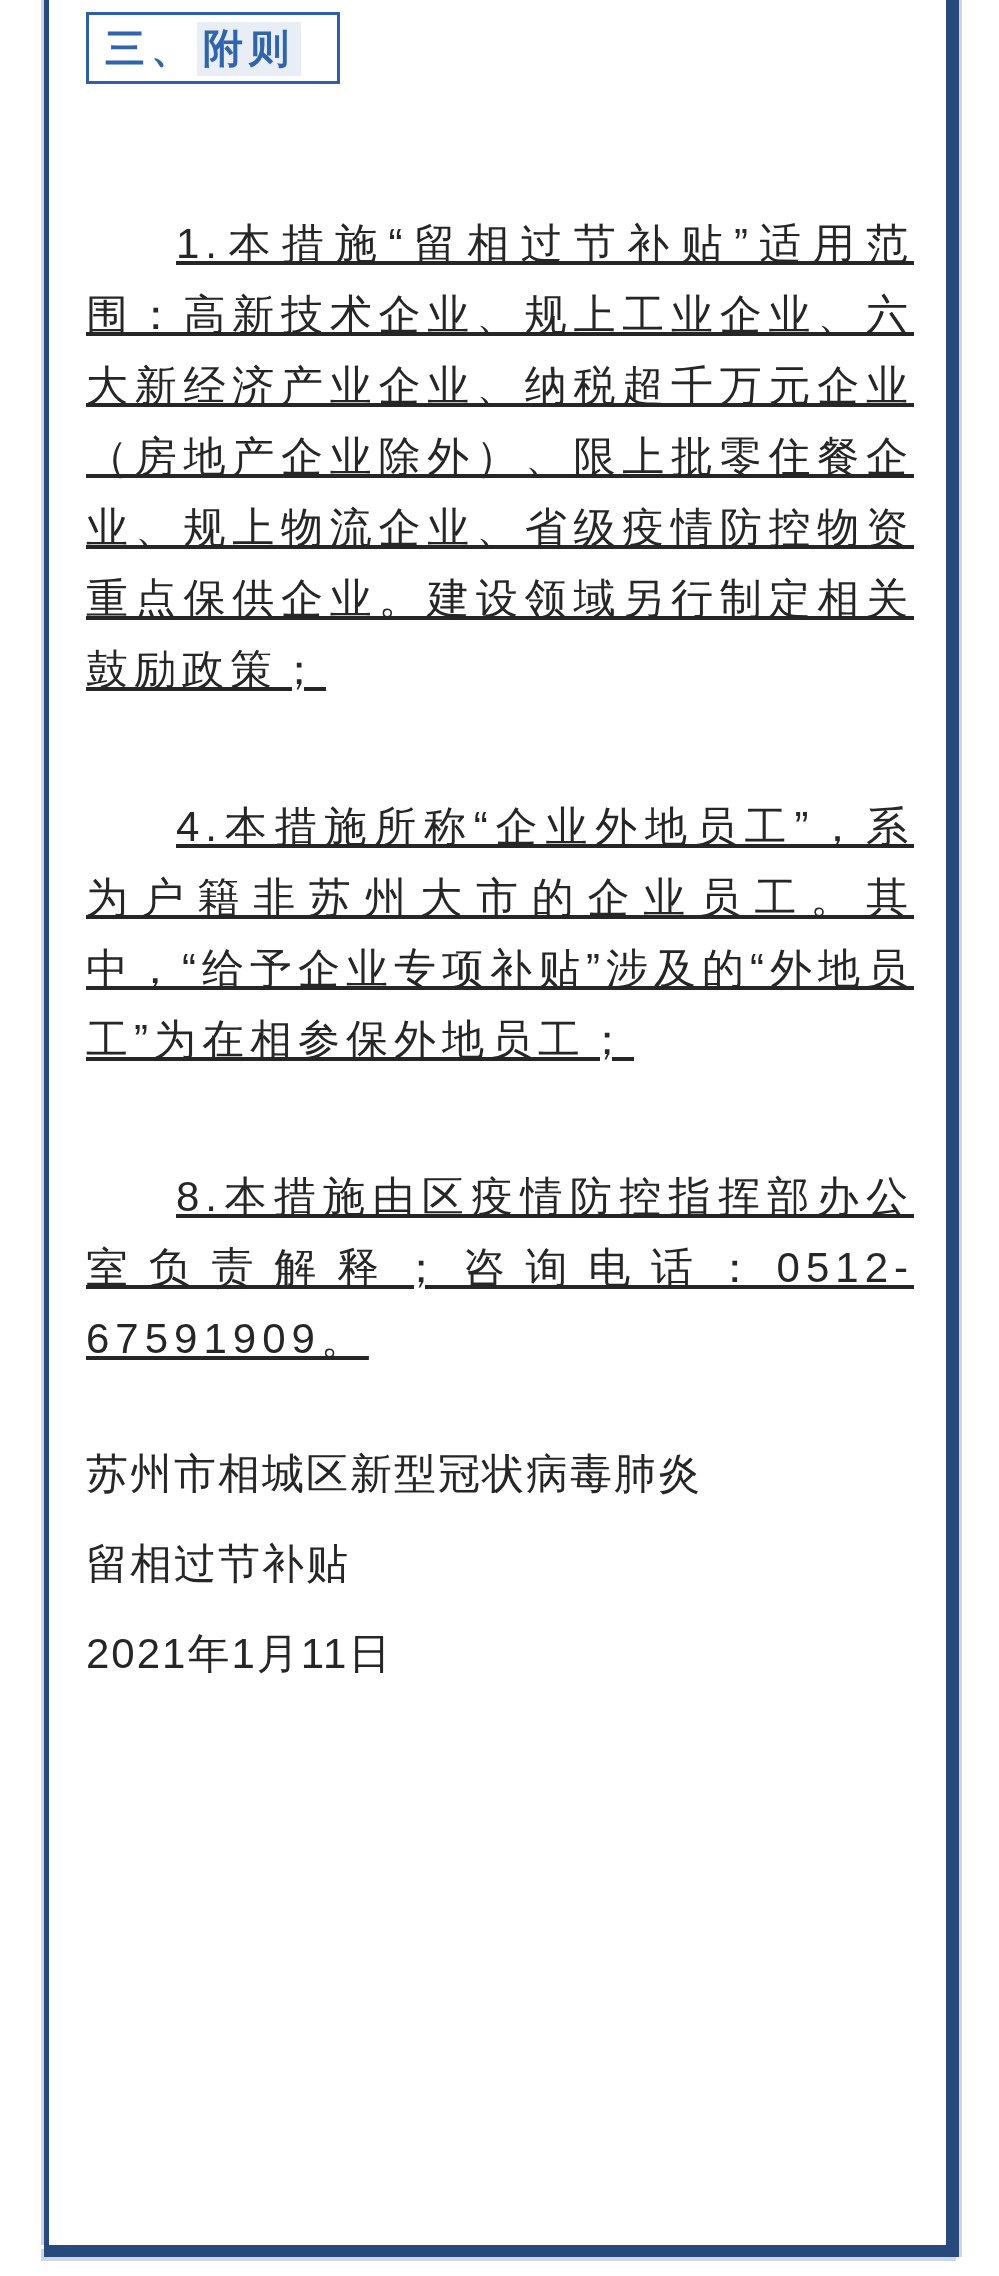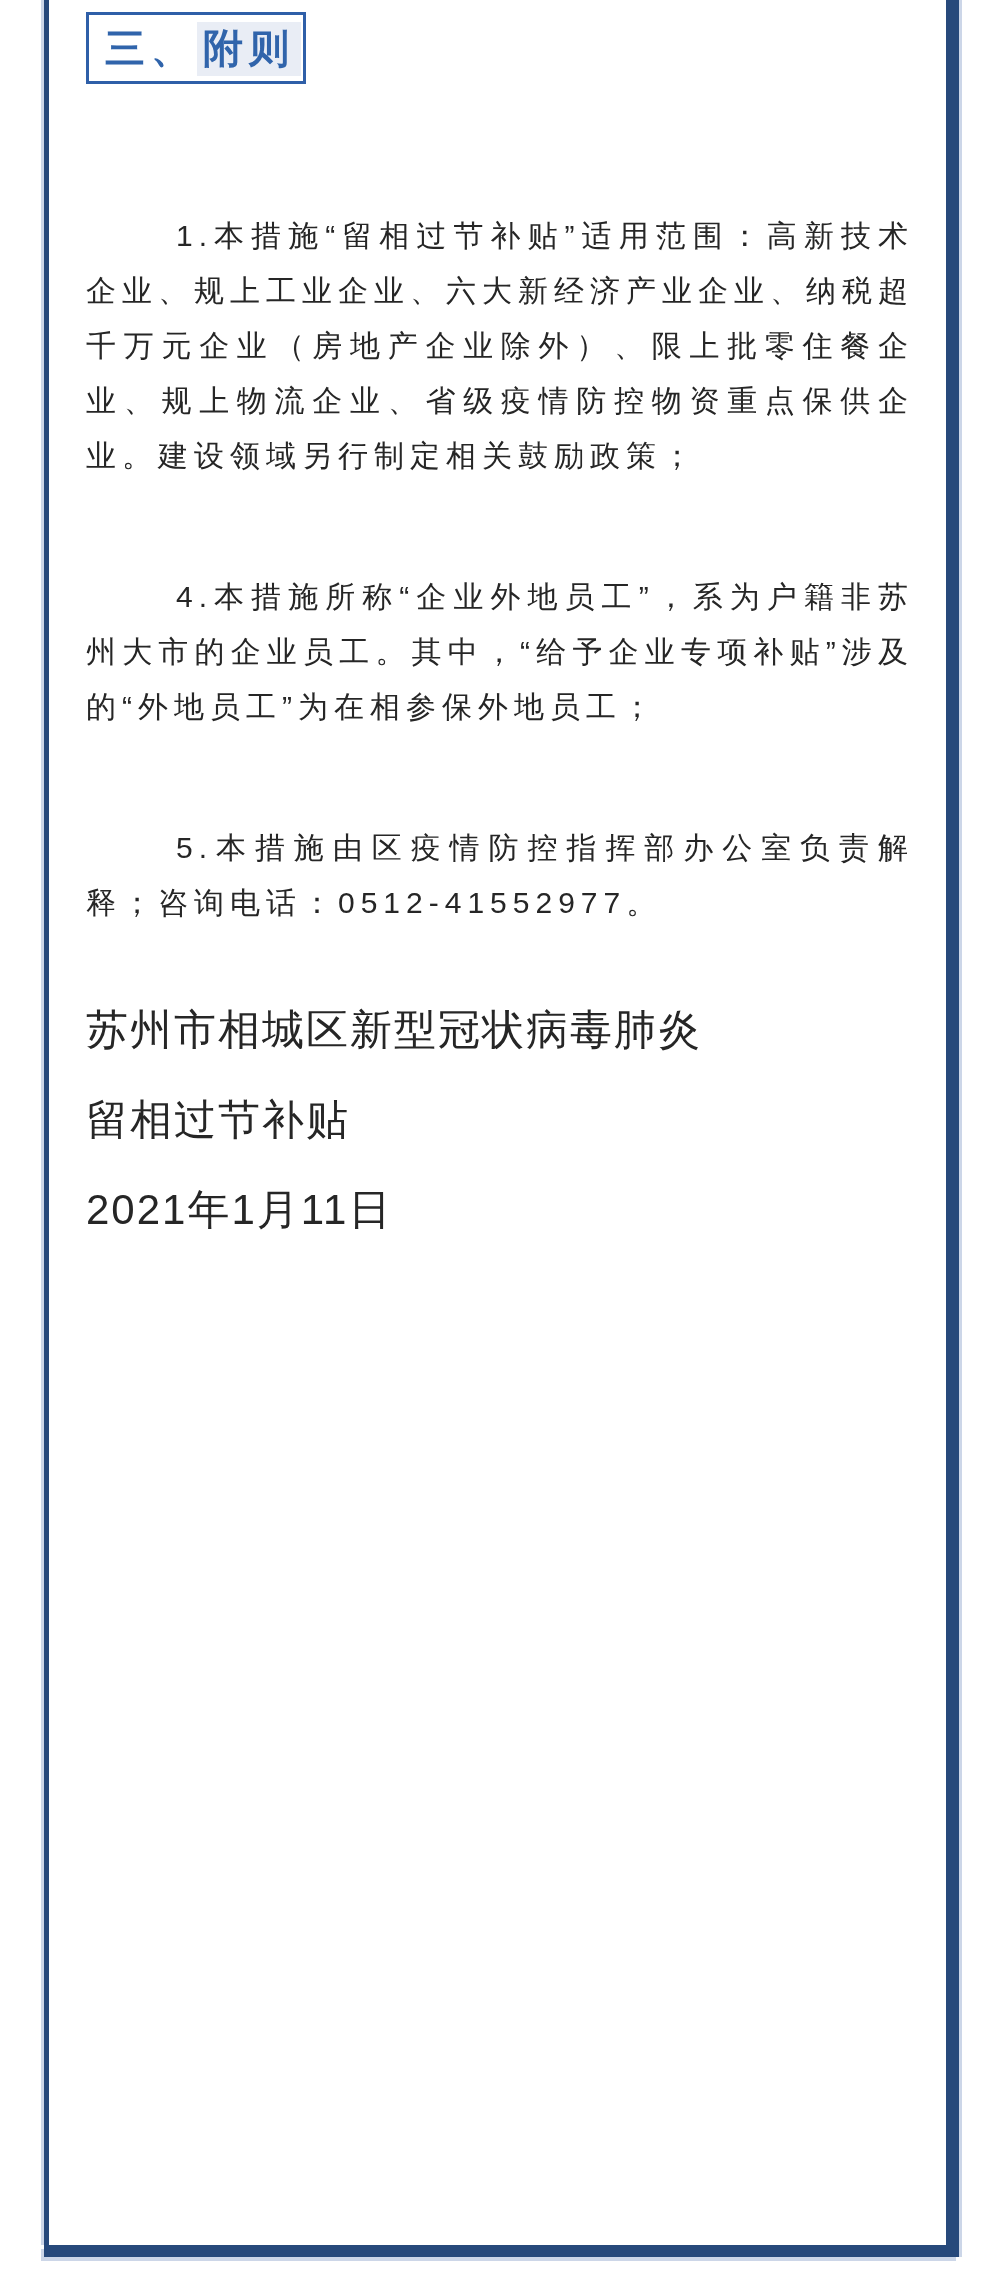--- a/index.html
+++ b/index.html
@@ -42,21 +42,21 @@
     height: 12px;
     background: var(--frame, #27497b);
     box-shadow: -3px 4px 0 var(--frame-shadow, #ccd6e8);
   }
   
   .section-header-box {
     position: absolute;
     left: 86px;
     top: 12px;
     border: 3px solid var(--header-border, #2f5fa8);
-    padding: 13px 2px 13px 16px;
+    padding: 13px 36px 13px 16px;
     font-size: 40px;
     font-weight: bold;
     letter-spacing: 6px;
     color: var(--header-blue, #3064ab);
     line-height: 1;
     white-space: nowrap;
   }
   .section-header-box .hl {
     background: var(--header-highlight, #e9edf5);
     padding: 4px 6px 6px 6px;
@@ -66,27 +66,28 @@
     position: absolute;
     left: 86px;
     top: 95px;
     width: 828px;
   }
   .body-text {
     margin-top: 113px;
   }
   .body-text p {
     margin: 0 0 86px 0;
-    font-size: 30px;
-    line-height: 55px;
+    font-size: 42px;
+    line-height: 71px;
     letter-spacing: 6px;
     color: var(--text, #262626);
     text-align: justify;
     text-justify: inter-character;
     text-indent: 90px;
+    text-decoration: underline;
   }
   .body-text p:last-child {
     margin-bottom: 0;
   }
   
   .signature {
     margin-top: 55px;
   }
   .signature p {
     margin: 0;
@@ -106,21 +107,21 @@
   <div class="right-bar"></div>
   <div class="bottom-bar"></div>
 
   <div class="section-header-box"><span>三、</span><span class="hl">附则</span></div>
 
   <div class="content">
 
     <div class="body-text">
       <p>1.本措施“留相过节补贴”适用范围：高新技术企业、规上工业企业、六大新经济产业企业、纳税超千万元企业（房地产企业除外）、限上批零住餐企业、规上物流企业、省级疫情防控物资重点保供企业。建设领域另行制定相关鼓励政策；</p>
       <p>4.本措施所称“企业外地员工”，系为户籍非苏州大市的企业员工。其中，“给予企业专项补贴”涉及的“外地员工”为在相参保外地员工；</p>
-      <p>5.本措施由区疫情防控指挥部办公室负责解释；咨询电话：0512-41552977。</p>
+      <p>8.本措施由区疫情防控指挥部办公室负责解释；咨询电话：0512-67591909。</p>
     </div>
 
     <div class="signature">
       <p>苏州市相城区新型冠状病毒肺炎</p>
       <p>留相过节补贴</p>
       <p>2021年1月11日</p>
     </div>
 
   </div>
 

